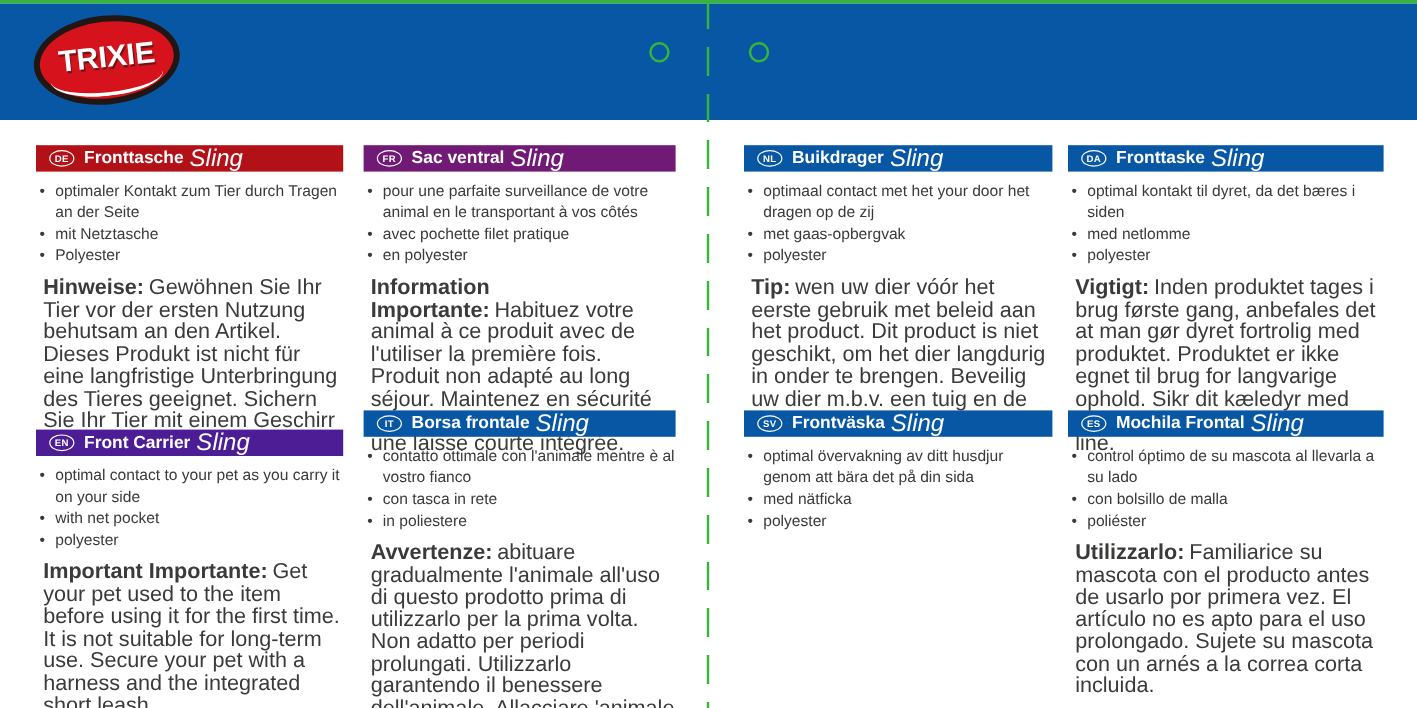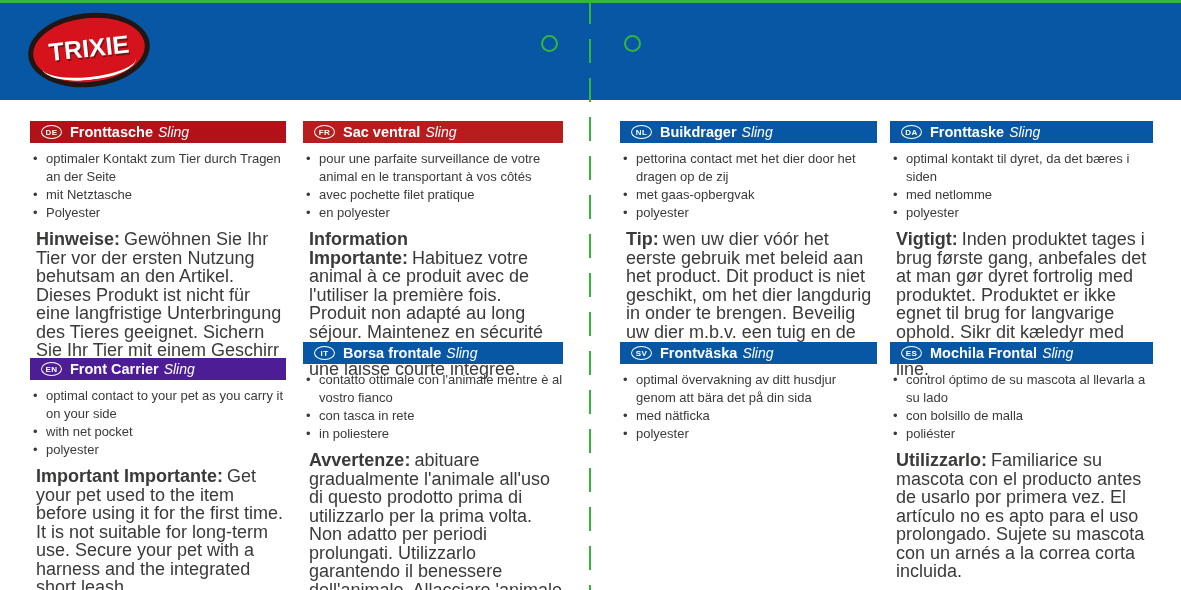--- a/index.html
+++ b/index.html
@@ -47,21 +47,21 @@
     height:22px; display:flex; align-items:center; padding-left:11px;
     color:#ffffff; box-sizing:border-box;
   }
   .lang-badge {
     display:inline-flex; align-items:center; justify-content:center;
     min-width:21px; height:14px; padding:0 3px; box-sizing:border-box;
     border:1.4px solid #ffffff; border-radius:50%;
     font-size:8px; font-weight:bold; letter-spacing:.4px; margin-right:8px;
   }
   .sec-title  { font-weight:bold; font-size:14.5px; white-space:nowrap; }
-  .sec-suffix { font-style:italic; font-size:14px; margin-left:5px; white-space:nowrap; }
+  .sec-suffix { font-style:italic; font-size:20px; margin-left:5px; white-space:nowrap; }
   .bullets { list-style:none; margin:7px 0 0 0; padding:0 0 0 3px; font-size:13px; line-height:18px; }
   .bullets li { display:flex; }
   .bullet-dot { width:13px; flex:none; }
   .note { margin:8px 0 0 6px; font-size:18px; line-height:18.5px; }
   .note-label { font-weight:bold; margin-right:4px; }
 </style>
 </head>
 <body>
 
 <div class="top-line"></div>
@@ -95,21 +95,21 @@
       </li>
     <li>
         <span class="bullet-dot">•</span>
         <span>Polyester</span>
       </li>
   </ul>
   <p class="note"><span class="note-label">Hinweise:</span><span>Gewöhnen Sie Ihr Tier vor der ersten Nutzung behutsam an den Artikel. Dieses Produkt ist nicht für eine langfristige Unterbringung des Tieres geeignet. Sichern Sie Ihr Tier mit einem Geschirr und der integrierten Kurzleine.</span></p>
 </div>
 
 <div class="section" style="left:303px; top:121px; width:260px;">
-  <div class="sec-header" style="background-color: #b91c1c;">
+  <div class="sec-header" style="background-color: #701a75;">
     <span class="lang-badge">FR</span>
     <span class="sec-title">Sac ventral</span>
     <span class="sec-suffix">Sling</span>
   </div>
   <ul class="bullets">
     <li>
         <span class="bullet-dot">•</span>
         <span>pour une parfaite surveillance de votre animal en le transportant à vos côtés</span>
       </li>
     <li>
@@ -126,21 +126,21 @@
 
 <div class="section" style="left:620px; top:121px; width:257px;">
   <div class="sec-header" style="background-color: rgb(8, 87, 165);">
     <span class="lang-badge">NL</span>
     <span class="sec-title">Buikdrager</span>
     <span class="sec-suffix">Sling</span>
   </div>
   <ul class="bullets">
     <li>
         <span class="bullet-dot">•</span>
-        <span>pettorina contact met het dier door het dragen op de zij</span>
+        <span>optimaal contact met het your door het dragen op de zij</span>
       </li>
     <li>
         <span class="bullet-dot">•</span>
         <span>met gaas-opbergvak</span>
       </li>
     <li>
         <span class="bullet-dot">•</span>
         <span>polyester</span>
       </li>
   </ul>

